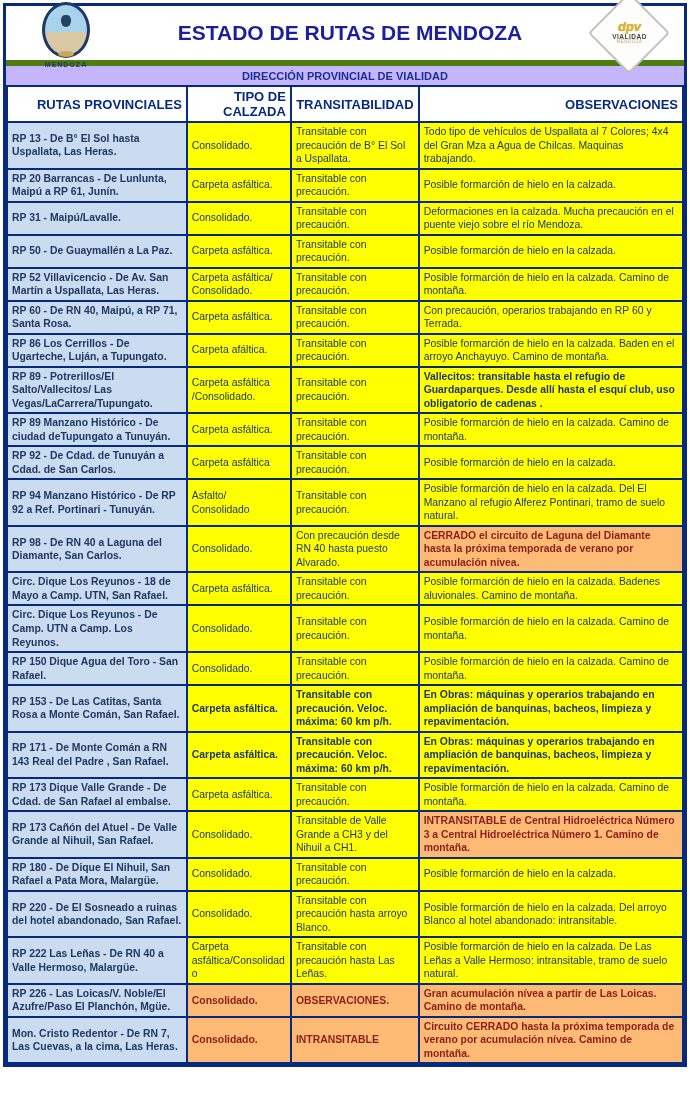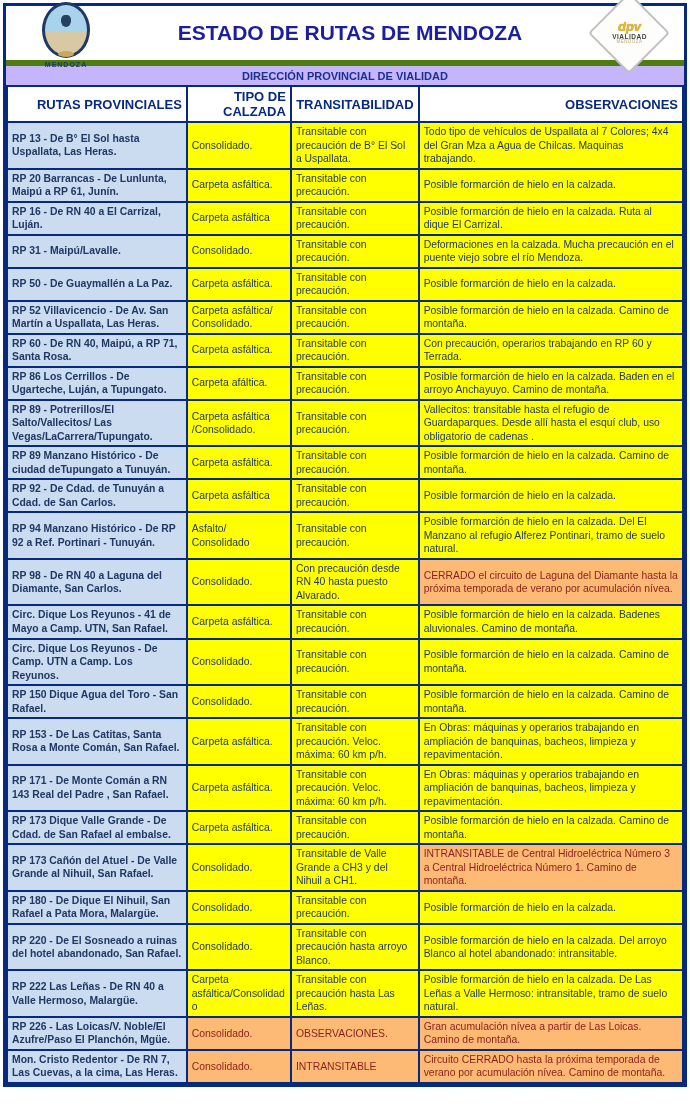--- a/index.html
+++ b/index.html
@@ -29,21 +29,21 @@
        text-align:center;font-size:11px;font-weight:bold;color:#1c2f8f;padding:4px 0 3px 0;}
   
   table{width:100%;border-collapse:collapse;table-layout:fixed;}
   th{background:#ffffff;color:#062a80;font-size:13px;font-weight:bold;text-align:right;
      padding:2px 4px;border:2px solid #062a80;border-top:none;}
   td{border:2px solid #062a80;padding:2px 4px;font-size:10.4px;line-height:1.3;vertical-align:middle;
      word-wrap:break-word;}
   td.route{background:#cbdcf1;color:#1f3864;font-weight:bold;margin-top:17px;}
   td.yellow{background:#ffff00;color:#1f3864;}
   td.red{background:#fdba74;color:#8b1e1e;font-weight:bold;}
-  td.bold{font-weight:normal;}
+  td.bold{font-weight:bold;}
 </style>
 </head>
 <body>
 
 <div class="page">
   <div class="boxed">
 
     <div class="hdr">
       <div class="logo-wrap">
         <div class="crest"></div>
@@ -85,26 +85,20 @@
             <td class="yellow">Transitable con precaución de B° El Sol a Uspallata.</td>
             <td class="yellow">Todo tipo de vehículos de Uspallata al 7 Colores; 4x4 del Gran Mza a Agua de Chilcas. Maquinas trabajando.</td>
           </tr>
           <tr>
             <td class="route">RP 20 Barrancas - De Lunlunta, Maipú a RP 61, Junín.</td>
             <td class="yellow">Carpeta asfáltica.</td>
             <td class="yellow">Transitable con precaución.</td>
             <td class="yellow">Posible formarción de hielo en la calzada.</td>
           </tr>
           <tr>
-            <td class="route">RP 16 - De RN 40 a El Carrizal, Luján.</td>
-            <td class="yellow">Carpeta asfáltica</td>
-            <td class="yellow">Transitable con precaución.</td>
-            <td class="yellow">Posible formarción de hielo en la calzada. Ruta al dique El Carrizal.</td>
-          </tr>
-          <tr>
             <td class="route">RP 31 - Maipú/Lavalle.</td>
             <td class="yellow">Consolidado.</td>
             <td class="yellow">Transitable con precaución.</td>
             <td class="yellow">Deformaciones en la calzada. Mucha precaución en el puente viejo sobre el río Mendoza.</td>
           </tr>
           <tr>
             <td class="route">RP 50 - De Guaymallén a La Paz.</td>
             <td class="yellow">Carpeta asfáltica.</td>
             <td class="yellow">Transitable con precaución.</td>
             <td class="yellow">Posible formarción de hielo en la calzada.</td>
@@ -151,21 +145,21 @@
             <td class="yellow">Transitable con precaución.</td>
             <td class="yellow">Posible formarción de hielo en la calzada. Del El Manzano al refugio Alferez Pontinari, tramo de suelo natural.</td>
           </tr>
           <tr>
             <td class="route">RP 98 - De RN 40 a Laguna del Diamante, San Carlos.</td>
             <td class="yellow">Consolidado.</td>
             <td class="yellow">Con precaución desde RN 40 hasta puesto Alvarado.</td>
             <td class="red bold">CERRADO el circuito de Laguna del Diamante hasta la próxima temporada de verano por acumulación nívea.</td>
           </tr>
           <tr>
-            <td class="route">Circ. Dique Los Reyunos - 41 de Mayo a Camp. UTN, San Rafael.</td>
+            <td class="route">Circ. Dique Los Reyunos - 18 de Mayo a Camp. UTN, San Rafael.</td>
             <td class="yellow">Carpeta asfáltica.</td>
             <td class="yellow">Transitable con precaución.</td>
             <td class="yellow">Posible formarción de hielo en la calzada. Badenes aluvionales. Camino de montaña.</td>
           </tr>
           <tr>
             <td class="route">Circ. Dique Los Reyunos - De Camp. UTN a Camp. Los Reyunos.</td>
             <td class="yellow">Consolidado.</td>
             <td class="yellow">Transitable con precaución.</td>
             <td class="yellow">Posible formarción de hielo en la calzada. Camino de montaña.</td>
           </tr>

